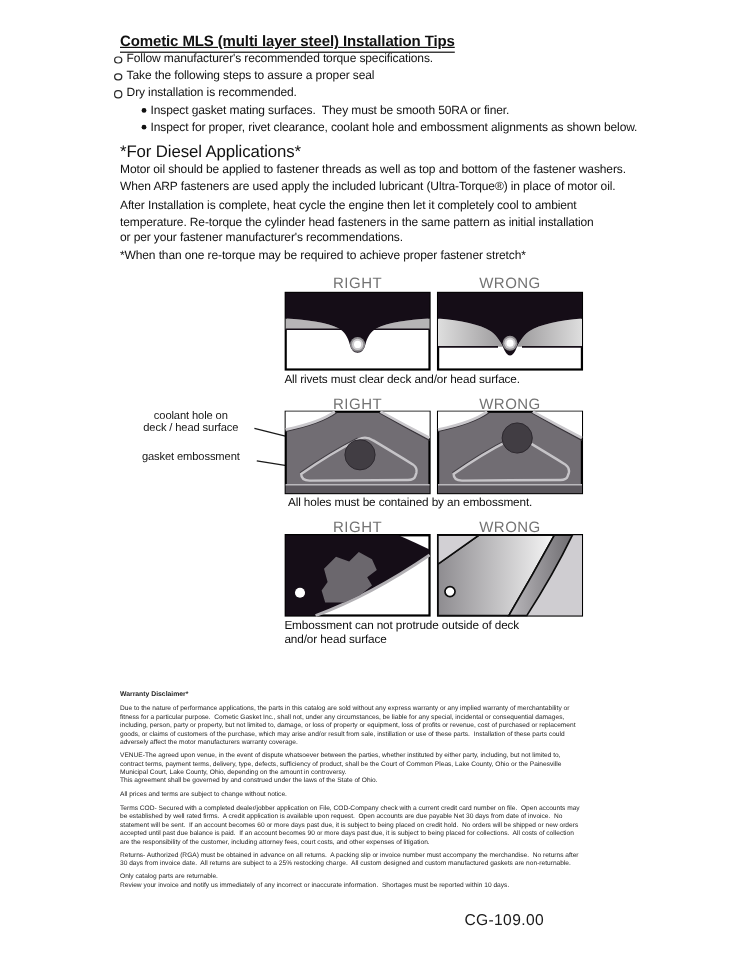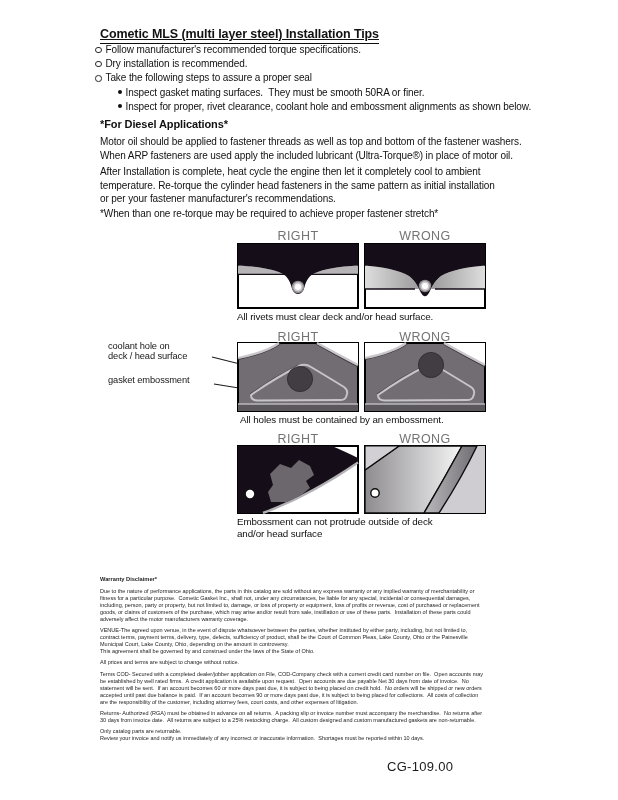--- a/index.html
+++ b/index.html
@@ -12,50 +12,50 @@
   .page-title{
     left:100px;top:27px;font-size:12.5px;font-weight:bold;letter-spacing:-0.1px;
     border-bottom:1.6px solid #0d0d0d;padding-bottom:1.5px;display:inline-block;text-decoration:underline;
   }
   .tips{left:95px;top:43px;font-size:10px;line-height:14.2px;letter-spacing:-0.1px;}
   .tip-row{display:flex;align-items:flex-start;white-space:pre;}
   .tip-row.lvl2{margin-left:23px;}
   .m1{width:4.5px;height:4.5px;border:1.1px solid #2a2a2a;border-radius:50%;
       margin:3.6px 4px 0 0;flex:none;}
   .m2{width:4px;height:4px;background:#111;border-radius:50%;margin:4px 3.5px 0 0;flex:none;}
-  .h2{left:100px;top:118px;font-size:11px;font-weight:bold;letter-spacing:-0.1px;}
+  .h2{left:100px;top:118px;font-size:14px;font-weight:normal;letter-spacing:-0.1px;}
   .para{left:100px;width:480px;font-size:10px;line-height:13.6px;white-space:pre-wrap;letter-spacing:-0.1px;}
   .p1{top:135px;} .p2{top:165px;} .pnote{top:207px;}
   .dlabel{font-size:12.5px;letter-spacing:0.4px;color:#737373;width:122px;text-align:center;}
   .dcaption{font-size:9.8px;letter-spacing:-0.1px;color:#0e0e0e;white-space:pre-wrap;line-height:11.5px;}
-  .ann{font-size:9.3px;letter-spacing:-0.1px;color:#161616;text-align:left;width:102px;
+  .ann{font-size:9.3px;letter-spacing:-0.1px;color:#161616;text-align:center;width:102px;
        line-height:9.5px;white-space:pre-wrap;}
   .legal{left:100px;top:576px;width:436px;font-size:5.5px;line-height:7.1px;color:#1d1d1d;}
   .legal-h{font-weight:bold;margin-bottom:4.5px;font-size:5.7px;}
   .legal-p{white-space:pre;margin:0 0 4px 0;}
   .cg-code{left:387px;top:759px;font-size:13px;letter-spacing:0.3px;color:#1a1a1a;}
   svg{display:block;}
 </style>
 </head>
 <body>
 
 <div class="abs page-title">Cometic MLS (multi layer steel) Installation Tips</div>
 
 <div class="abs tips">
   <div class="tip-row">
     <span class="m1"></span>
     <span>Follow manufacturer's recommended torque specifications.</span>
   </div>
   <div class="tip-row">
     <span class="m1"></span>
-    <span>Dry installation is recommended.</span>
+    <span>Take the following steps to assure a proper seal</span>
   </div>
   <div class="tip-row">
     <span class="m1"></span>
-    <span>Take the following steps to assure a proper seal</span>
+    <span>Dry installation is recommended.</span>
   </div>
   <div class="tip-row lvl2">
     <span class="m2"></span>
     <span>Inspect gasket mating surfaces.  They must be smooth 50RA or finer.</span>
   </div>
   <div class="tip-row lvl2">
     <span class="m2"></span>
     <span>Inspect for proper, rivet clearance, coolant hole and embossment alignments as shown below.</span>
   </div>
 </div>

